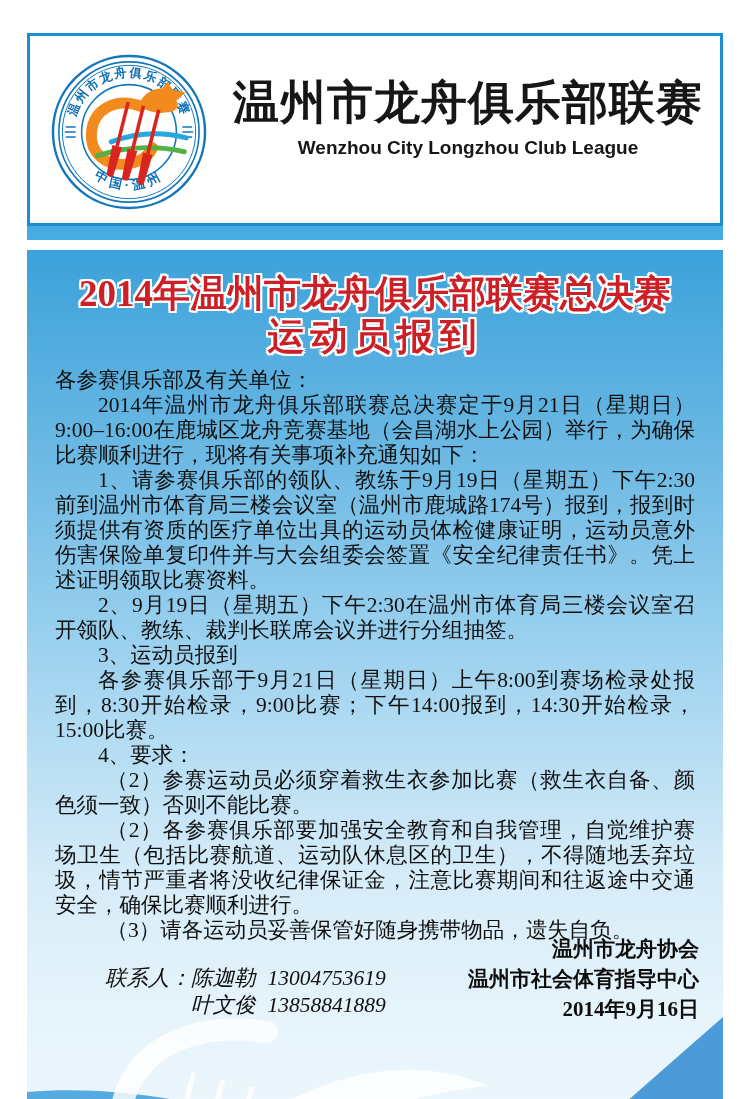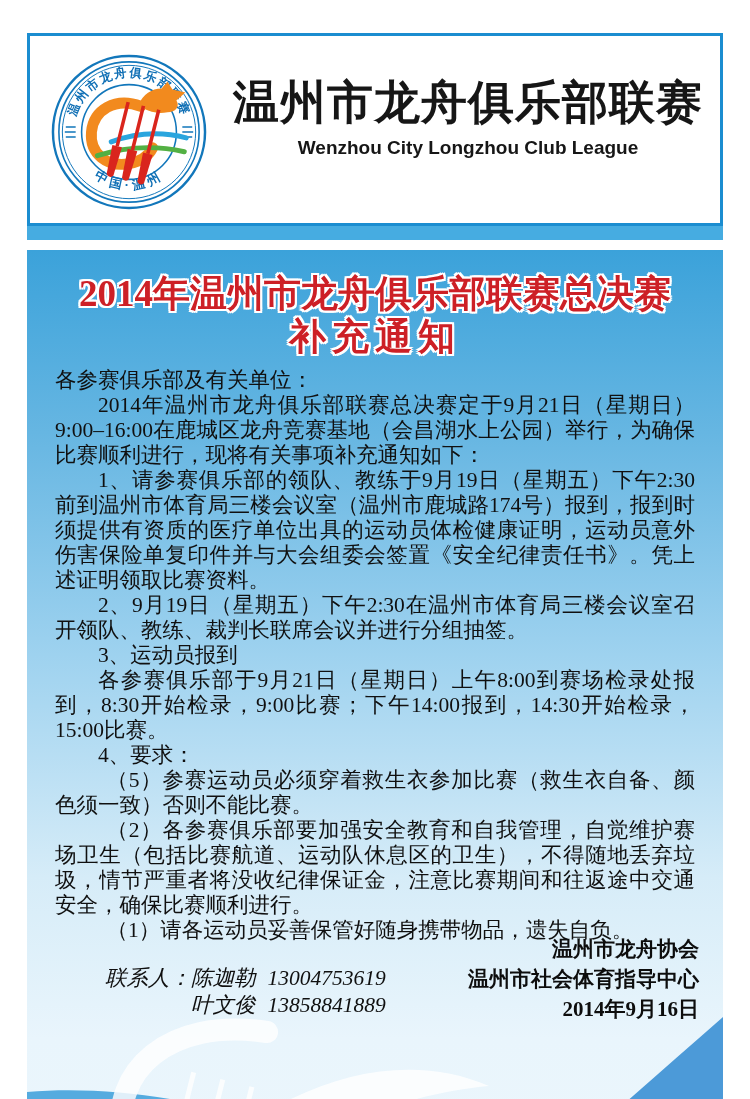--- a/index.html
+++ b/index.html
@@ -123,34 +123,34 @@
           <path d="M 203,172 L 217,172 L 215,216 Q 210,221 205,216 Z"></path>
         </g>
       </g>
 
       <path d="M 0,278 C 200,276 400,258 545,230 C 615,216 660,205 696,195 L 696,300 L 0,300 Z" fill="#2b84c8"></path>
     </svg>
 
     <div class="content">
       <div class="notice-title">
         <div class="line1">2014年温州市龙舟俱乐部联赛总决赛</div>
-        <div class="line2">补充通知</div>
+        <div class="line2">运动员报到</div>
       </div>
 
       <div class="body-text">
         <p>各参赛俱乐部及有关单位：</p>
         <p class="indent">2014年温州市龙舟俱乐部联赛总决赛定于9月21日（星期日）9:00–16:00在鹿城区龙舟竞赛基地（会昌湖水上公园）举行，为确保比赛顺利进行，现将有关事项补充通知如下：</p>
         <p class="indent">1、请参赛俱乐部的领队、教练于9月19日（星期五）下午2:30前到温州市体育局三楼会议室（温州市鹿城路174号）报到，报到时须提供有资质的医疗单位出具的运动员体检健康证明，运动员意外伤害保险单复印件并与大会组委会签置《安全纪律责任书》。凭上述证明领取比赛资料。</p>
         <p class="indent">2、9月19日（星期五）下午2:30在温州市体育局三楼会议室召开领队、教练、裁判长联席会议并进行分组抽签。</p>
         <p class="indent">3、运动员报到</p>
         <p class="indent">各参赛俱乐部于9月21日（星期日）上午8:00到赛场检录处报到，8:30开始检录，9:00比赛；下午14:00报到，14:30开始检录，15:00比赛。</p>
         <p class="indent">4、要求：</p>
-        <p class="sub">（5）参赛运动员必须穿着救生衣参加比赛（救生衣自备、颜色须一致）否则不能比赛。</p>
+        <p class="sub">（2）参赛运动员必须穿着救生衣参加比赛（救生衣自备、颜色须一致）否则不能比赛。</p>
         <p class="sub">（2）各参赛俱乐部要加强安全教育和自我管理，自觉维护赛场卫生（包括比赛航道、运动队休息区的卫生），不得随地丢弃垃圾，情节严重者将没收纪律保证金，注意比赛期间和往返途中交通安全，确保比赛顺利进行。</p>
-        <p class="sub">（1）请各运动员妥善保管好随身携带物品，遗失自负。</p>
+        <p class="sub">（3）请各运动员妥善保管好随身携带物品，遗失自负。</p>
       </div>
 
       <div class="contact">
         <div class="contact-row">
           <span>联系人：</span>
           <span class="cname">陈迦勒</span>
           <span class="cphone">13004753619</span>
         </div>
         <div class="contact-row">
           <span class="contact-spacer"></span>

